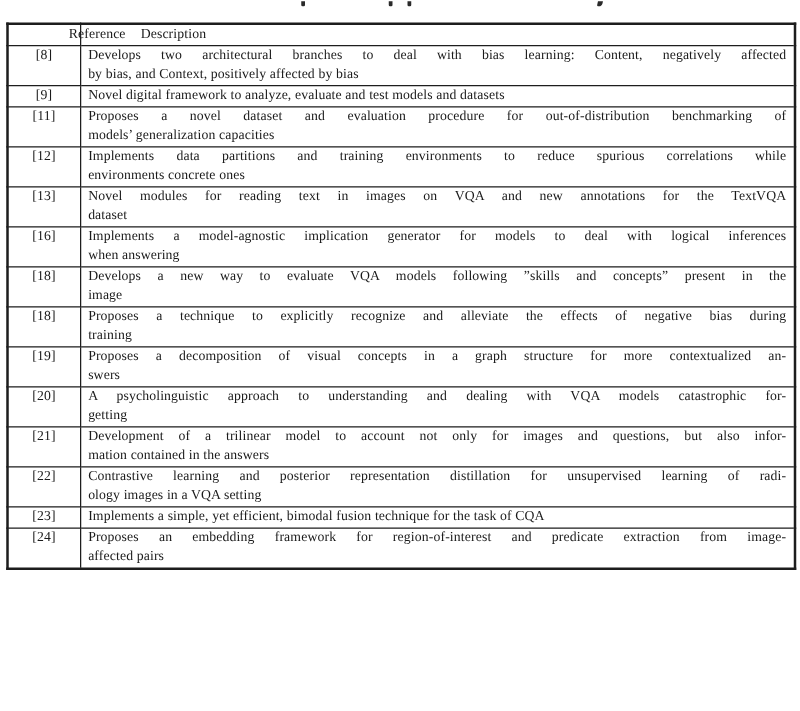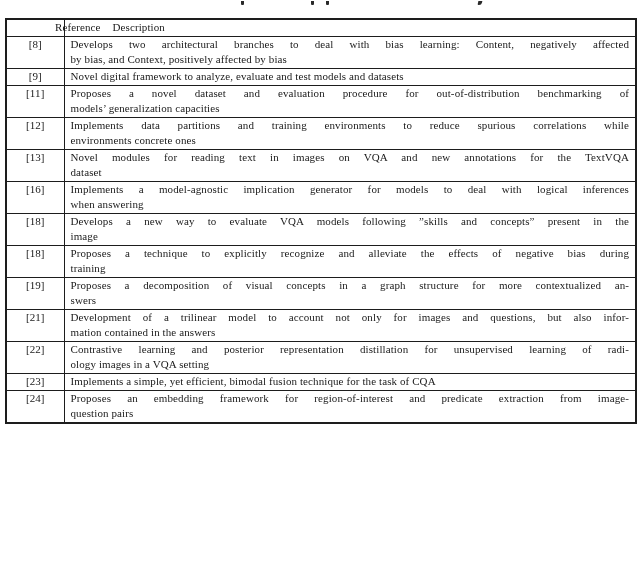--- a/index.html
+++ b/index.html
@@ -153,20 +153,27 @@
           </td>
         </tr>
         <tr>
           <td class="ref-cell">[19]</td>
           <td class="desc-cell">
             <div class="line just">Proposes a decomposition of visual concepts in a graph structure for more contextualized an-</div>
             <div class="line">swers</div>
           </td>
         </tr>
         <tr>
+          <td class="ref-cell">[20]</td>
+          <td class="desc-cell">
+            <div class="line just">A psycholinguistic approach to understanding and dealing with VQA models catastrophic for-</div>
+            <div class="line">getting</div>
+          </td>
+        </tr>
+        <tr>
           <td class="ref-cell">[21]</td>
           <td class="desc-cell">
             <div class="line just">Development of a trilinear model to account not only for images and questions, but also infor-</div>
             <div class="line">mation contained in the answers</div>
           </td>
         </tr>
         <tr>
           <td class="ref-cell">[22]</td>
           <td class="desc-cell">
             <div class="line just">Contrastive learning and posterior representation distillation for unsupervised learning of radi-</div>
@@ -176,19 +183,19 @@
         <tr>
           <td class="ref-cell">[23]</td>
           <td class="desc-cell">
             <div class="line">Implements a simple, yet efficient, bimodal fusion technique for the task of CQA</div>
           </td>
         </tr>
         <tr>
           <td class="ref-cell">[24]</td>
           <td class="desc-cell">
             <div class="line just">Proposes an embedding framework for region-of-interest and predicate extraction from image-</div>
-            <div class="line">question pairs</div>
+            <div class="line">affected pairs</div>
           </td>
         </tr>
       </tbody>
   </table>
 
 </div>
 
 </body></html>

